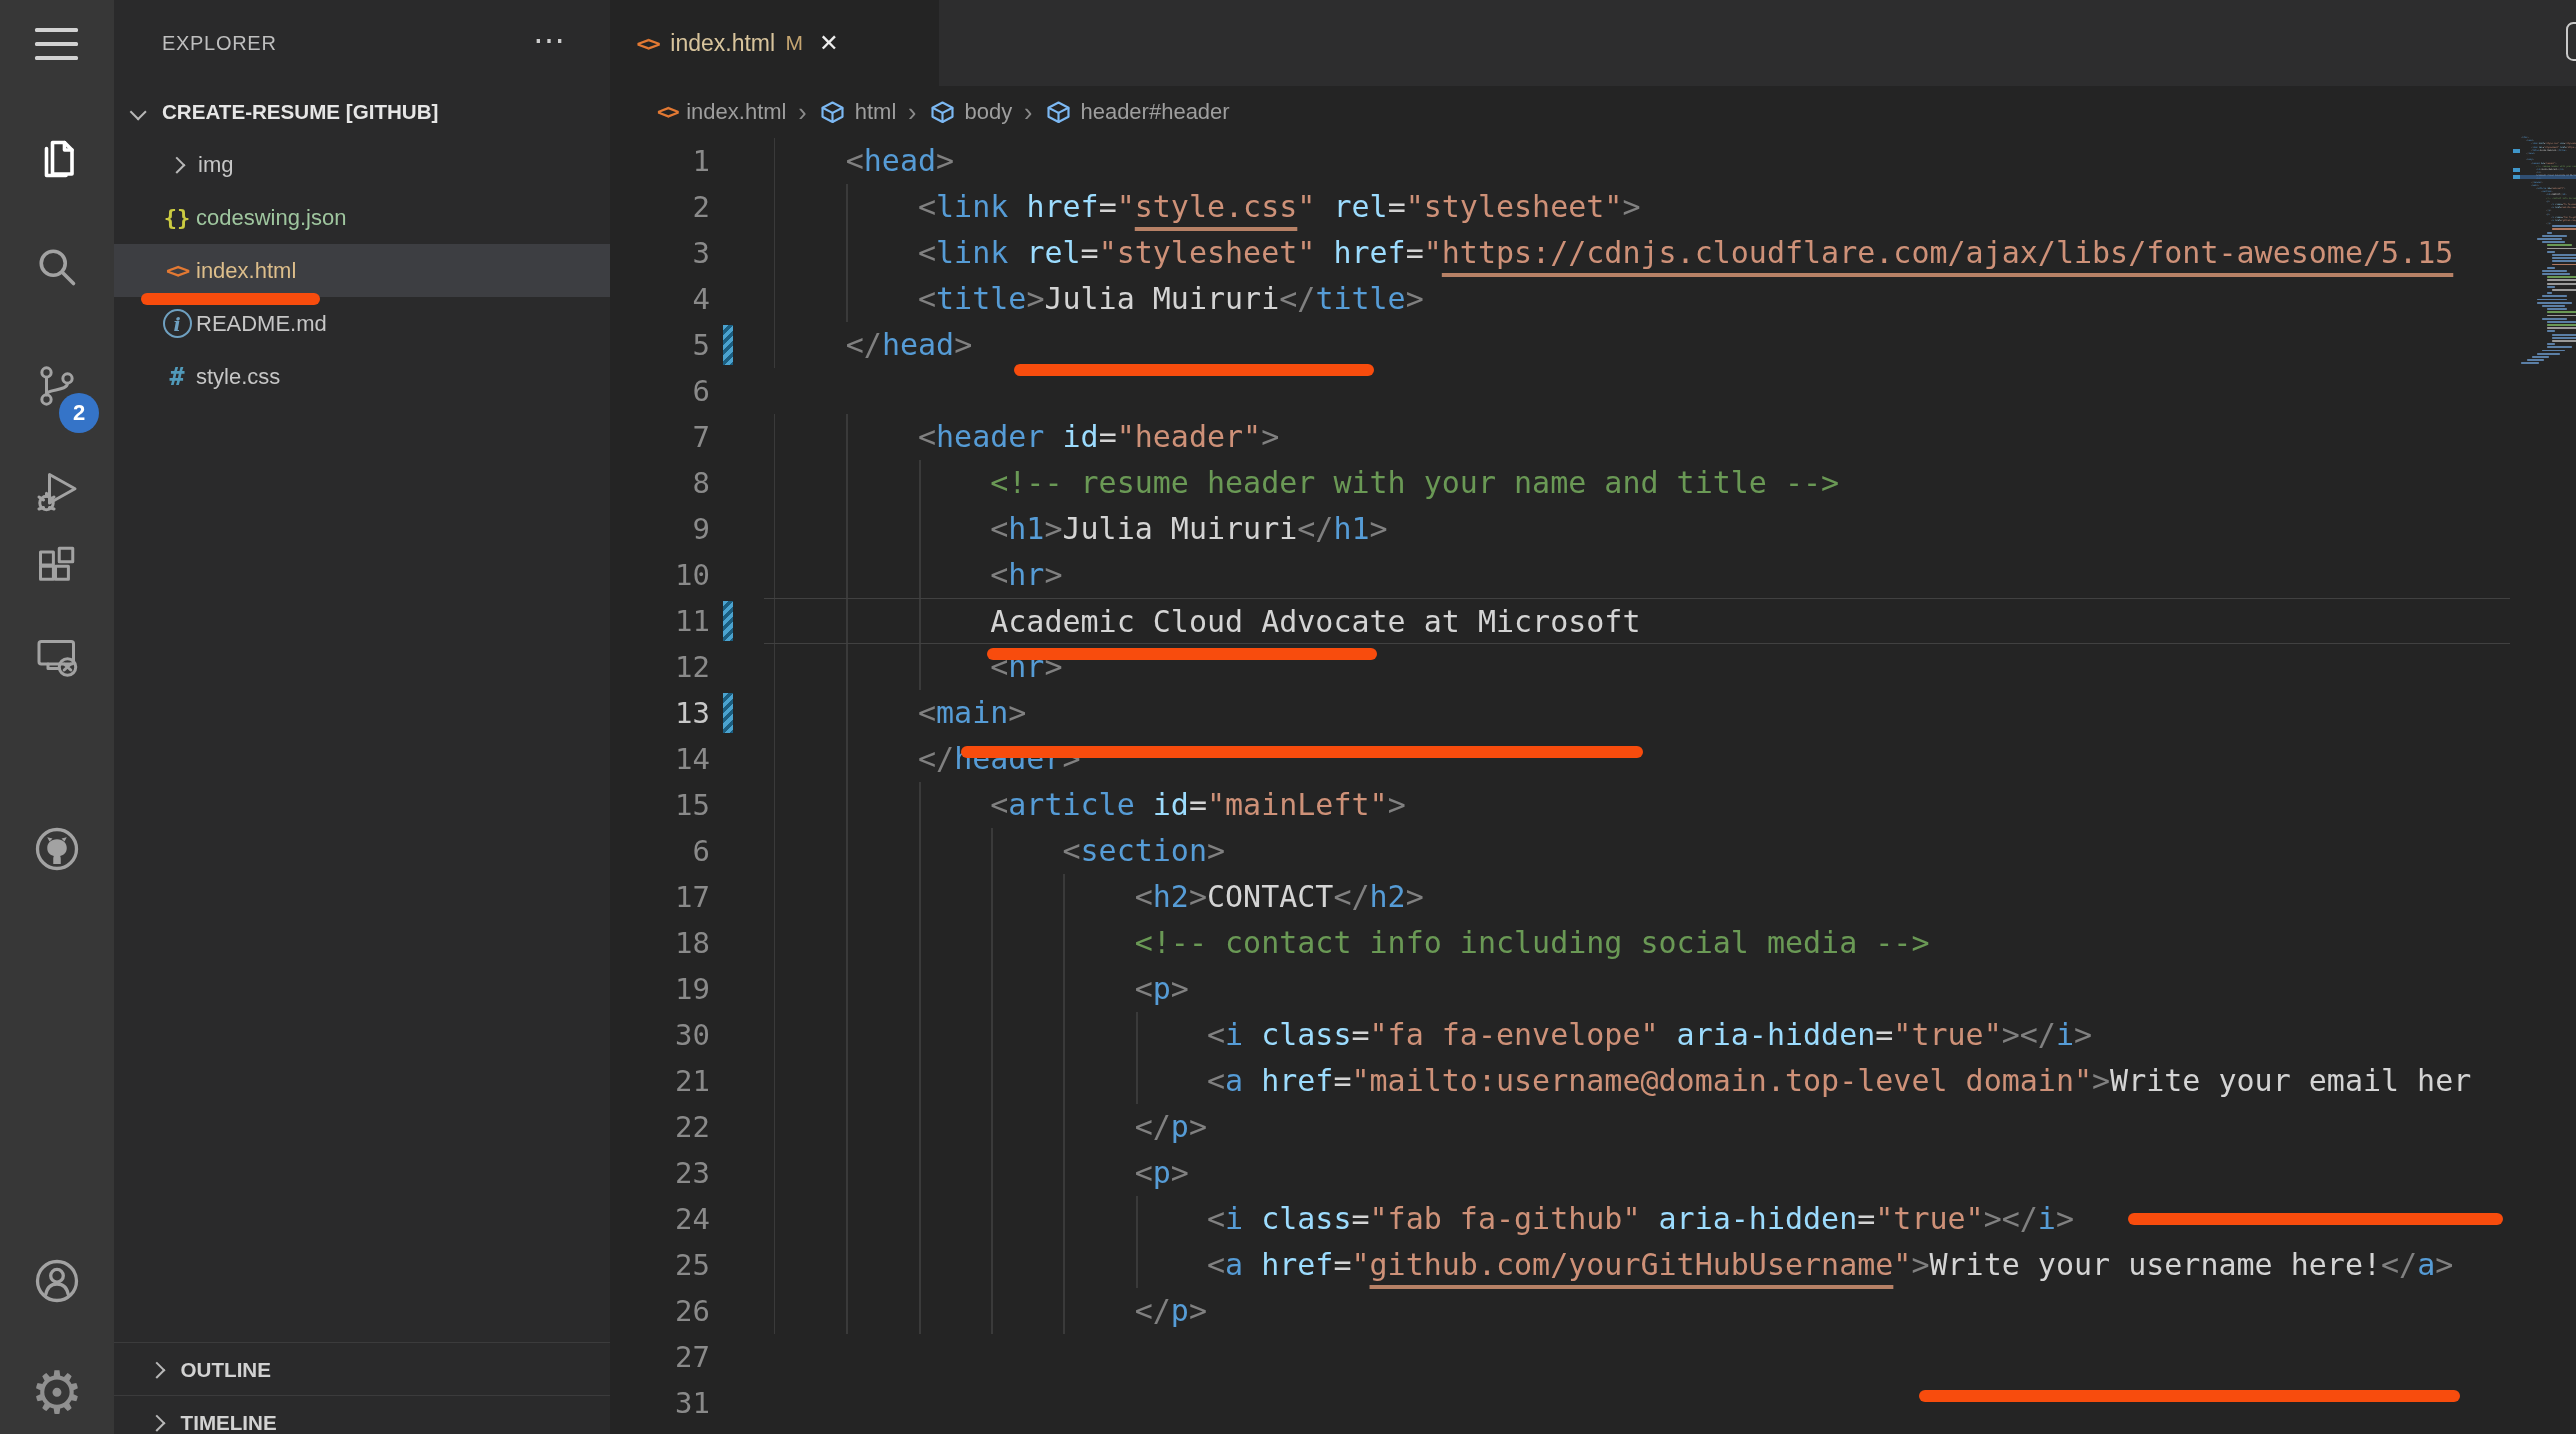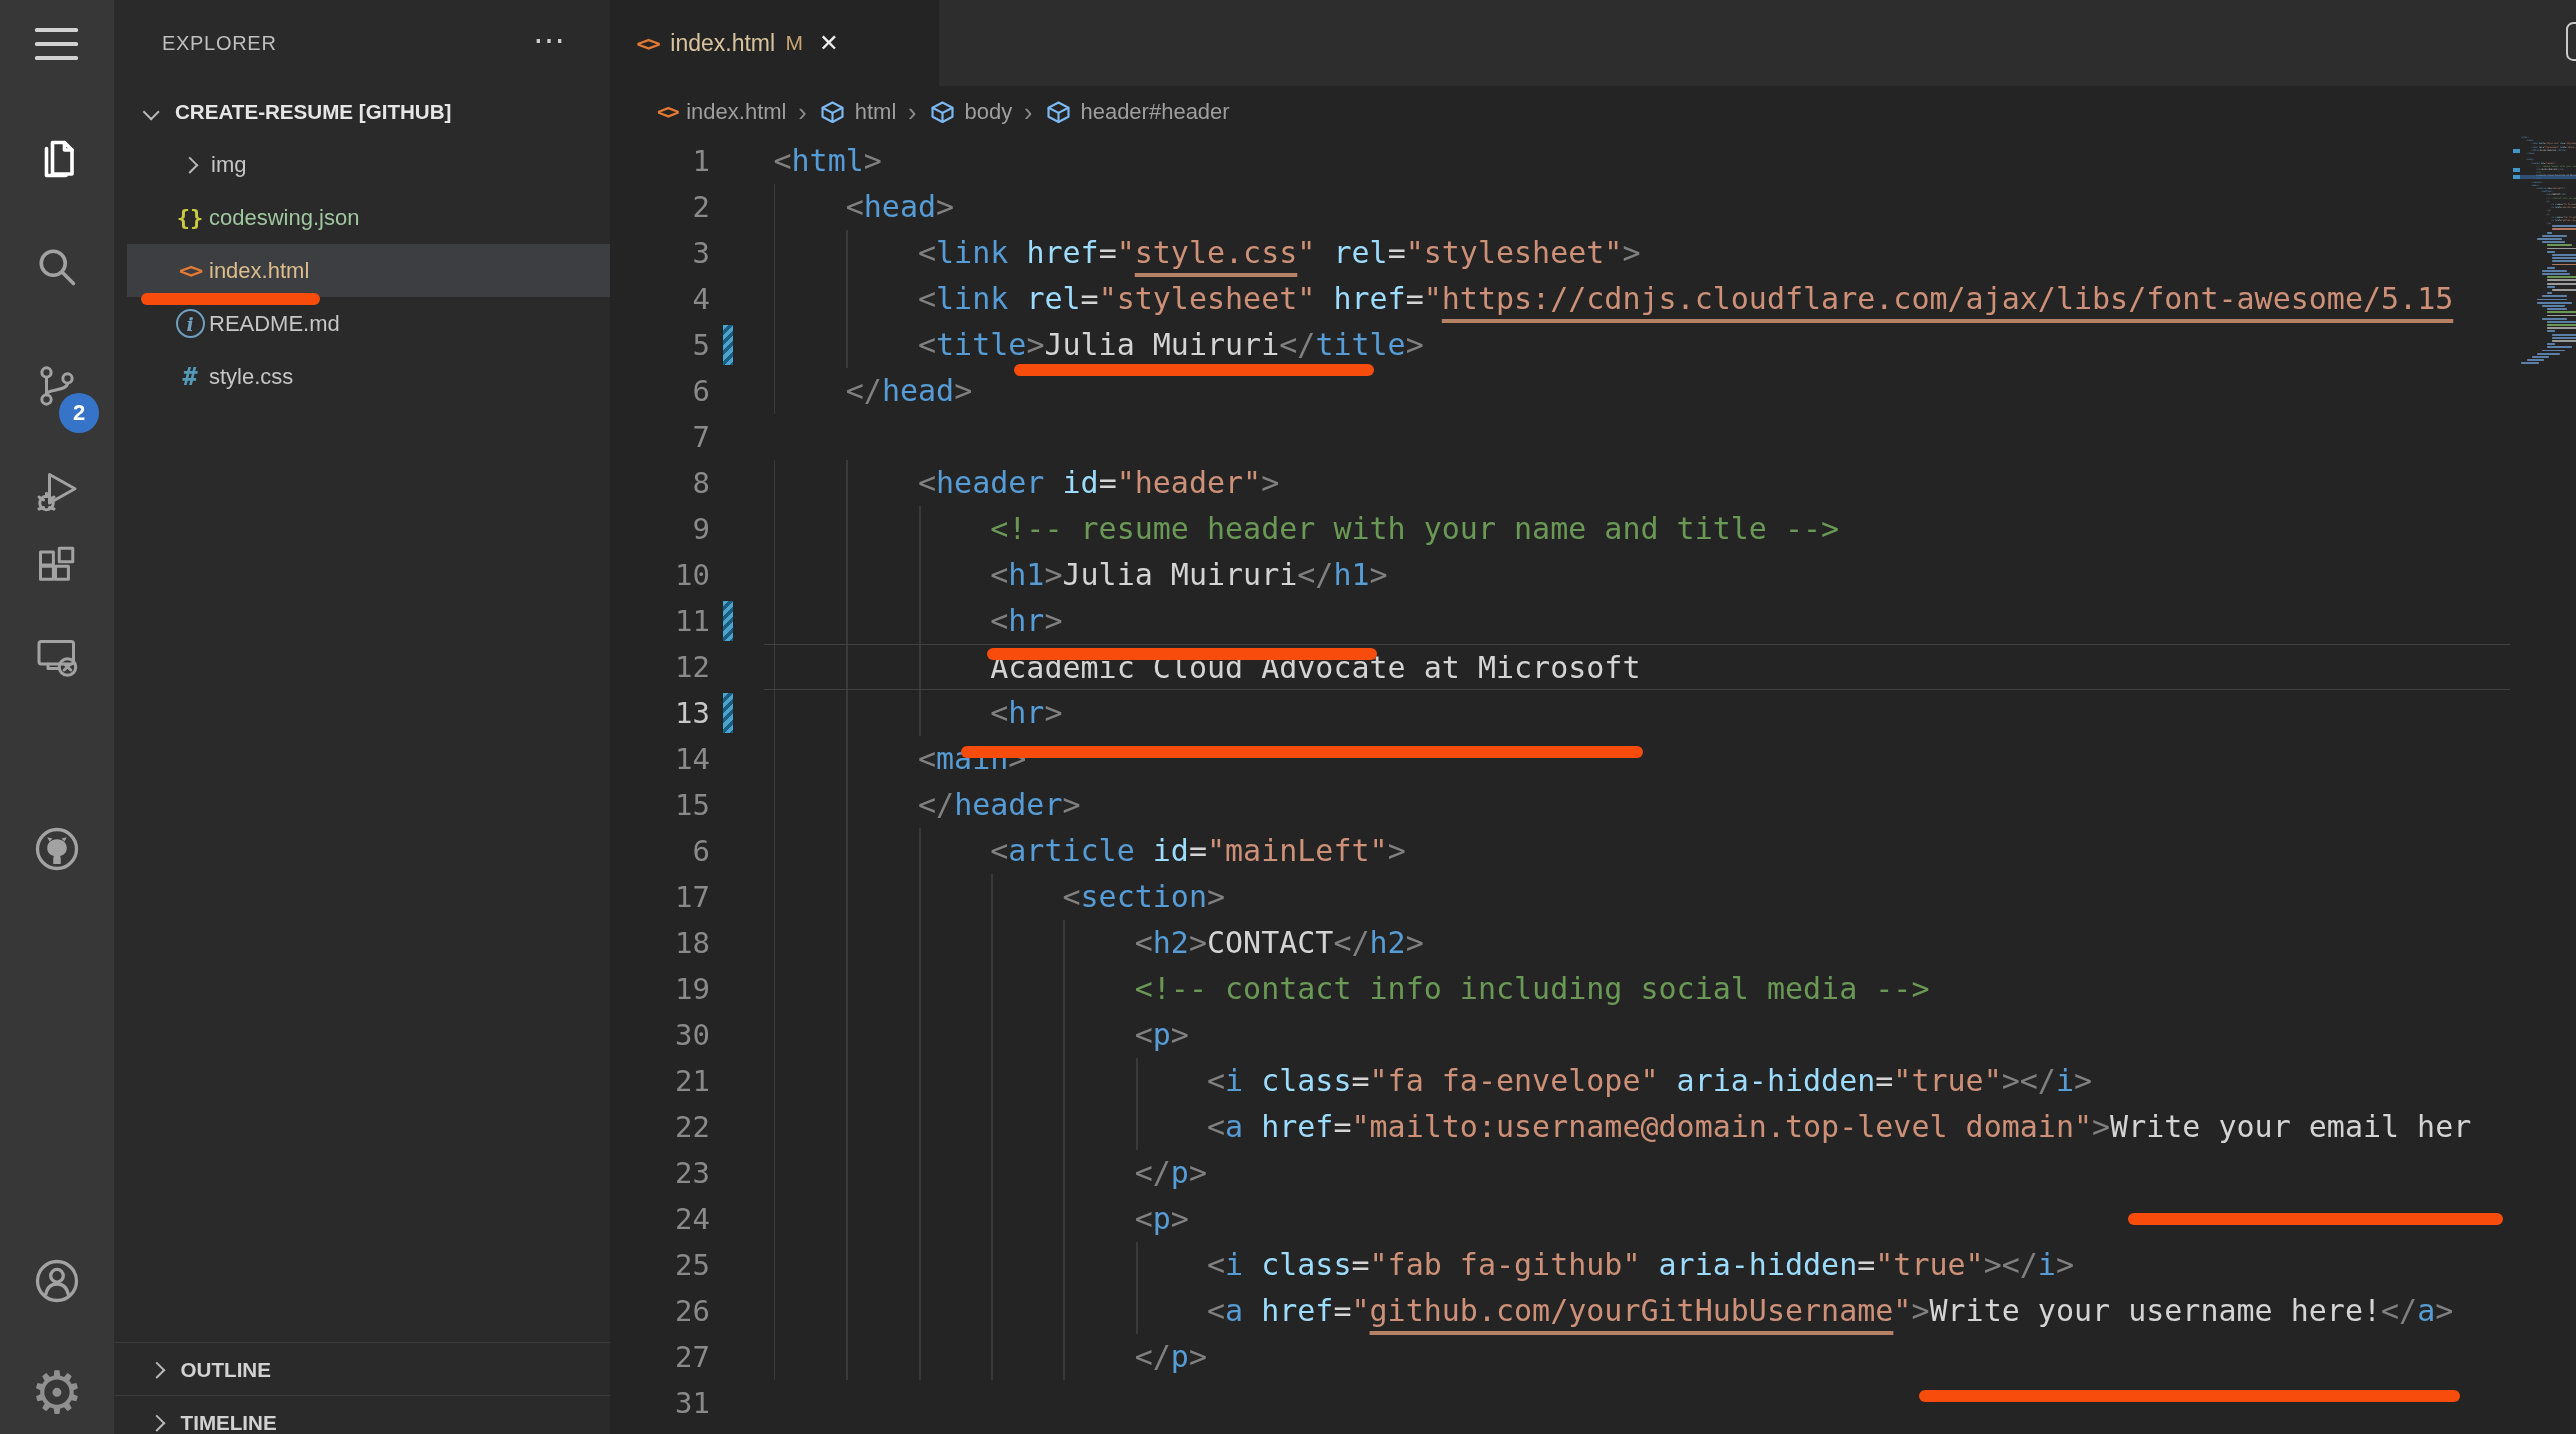--- a/index.html
+++ b/index.html
@@ -11,21 +11,21 @@
   .ab-item svg{display:block;}
   .ab-badge{position:absolute;left:59px;top:48px;width:40px;height:40px;border-radius:50%;background:#3574c8;color:#fff;font-size:22px;font-weight:bold;display:flex;align-items:center;justify-content:center;}
   #hamburger{position:absolute;left:35px;top:28px;width:43px;}
   #hamburger div{height:3.7px;background:#d2d2d2;margin-bottom:10.3px;border-radius:1.5px;}
   .gear-glyph{font-family:"DejaVu Sans",sans-serif;font-size:59px;color:#909090;line-height:1;}
   
   #sidebar{position:absolute;left:114px;top:0;width:496px;height:1435px;background:#2a2a2b;border-right:0.7px solid #1d1d1d;}
   #sb-header{position:absolute;left:0;top:0;width:100%;height:85px;}
   #sb-title{position:absolute;left:48px;top:32px;font-size:20px;color:#bfbfbf;letter-spacing:0.7px;}
   #sb-actions{position:absolute;left:419px;top:20.6px;font-size:32px;color:#cdcdcd;}
-  .tree-row{position:absolute;left:13px;width:496px;height:53px;display:flex;align-items:center;color:#c6c6c6;font-size:22px;}
+  .tree-row{position:absolute;left:0;width:496px;height:53px;display:flex;align-items:center;color:#c6c6c6;font-size:22px;}
   .tree-row.selected{background:#3d3e42;}
   .tree-label{white-space:nowrap;}
   .tree-label.bold{font-weight:bold;color:#e6e6e6;font-size:20.6px;}
   .tree-label.green{color:#9fc69f;}
   .tree-label.orange{color:#ddbe8b;}
   .tree-badge{position:absolute;left:542px;font-size:22px;}
   .tree-badge.green{color:#9fc69f;}
   .tree-badge.orange{color:#ddbe8b;}
   .chev{display:inline-block;width:10.3px;height:10.3px;border-right:2.2px solid #b8b8b8;border-bottom:2.2px solid #b8b8b8;}
   .chev.right{transform:rotate(-45deg);}
@@ -265,21 +265,20 @@
           <div class="gn">21</div>
           <div class="gn">22</div>
           <div class="gn">23</div>
           <div class="gn">24</div>
           <div class="gn">25</div>
           <div class="gn">26</div>
           <div class="gn">27</div>
           <div class="gn">31</div>
         </div>
       <div id="codepane">
-          <div class="cl"><span class="tk-w"></span><span class="tk-p">&lt;</span><span class="tk-t">html</span><span class="tk-p">&gt;</span></div>
           <div class="cl"><span class="guide" style="left: 9.5px;"></span><span class="tk-w">    </span><span class="tk-p">&lt;</span><span class="tk-t">head</span><span class="tk-p">&gt;</span></div>
           <div class="cl"><span class="guide" style="left: 9.5px;"></span><span class="guide" style="left: 82px;"></span><span class="tk-w">        </span><span class="tk-p">&lt;</span><span class="tk-t">link</span><span class="tk-w"> </span><span class="tk-a">href</span><span class="tk-w">=</span><span class="tk-s">"</span><span class="tk-u">style.css</span><span class="tk-s">"</span><span class="tk-w"> </span><span class="tk-a">rel</span><span class="tk-w">=</span><span class="tk-s">"stylesheet"</span><span class="tk-p">&gt;</span></div>
           <div class="cl"><span class="guide" style="left: 9.5px;"></span><span class="guide" style="left: 82px;"></span><span class="tk-w">        </span><span class="tk-p">&lt;</span><span class="tk-t">link</span><span class="tk-w"> </span><span class="tk-a">rel</span><span class="tk-w">=</span><span class="tk-s">"stylesheet"</span><span class="tk-w"> </span><span class="tk-a">href</span><span class="tk-w">=</span><span class="tk-s">"</span><span class="tk-u">https://cdnjs.cloudflare.com/ajax/libs/font-awesome/5.15</span></div>
           <div class="cl"><span class="guide" style="left: 9.5px;"></span><span class="guide" style="left: 82px;"></span><span class="tk-w">        </span><span class="tk-p">&lt;</span><span class="tk-t">title</span><span class="tk-p">&gt;</span><span class="tk-x">Julia Muiruri</span><span class="tk-p">&lt;/</span><span class="tk-t">title</span><span class="tk-p">&gt;</span></div>
           <div class="cl"><span class="guide" style="left: 9.5px;"></span><span class="tk-w">    </span><span class="tk-p">&lt;/</span><span class="tk-t">head</span><span class="tk-p">&gt;</span></div>
           <div class="cl"><span class="tk-w"></span></div>
           <div class="cl"><span class="guide" style="left: 9.5px;"></span><span class="guide" style="left: 82px;"></span><span class="tk-w">        </span><span class="tk-p">&lt;</span><span class="tk-t">header</span><span class="tk-w"> </span><span class="tk-a">id</span><span class="tk-w">=</span><span class="tk-s">"header"</span><span class="tk-p">&gt;</span></div>
           <div class="cl"><span class="guide" style="left: 9.5px;"></span><span class="guide" style="left: 82px;"></span><span class="guide" style="left: 155px;"></span><span class="tk-w">            </span><span class="tk-c">&lt;!-- resume header with your name and title --&gt;</span></div>
           <div class="cl"><span class="guide" style="left: 9.5px;"></span><span class="guide" style="left: 82px;"></span><span class="guide" style="left: 155px;"></span><span class="tk-w">            </span><span class="tk-p">&lt;</span><span class="tk-t">h1</span><span class="tk-p">&gt;</span><span class="tk-x">Julia Muiruri</span><span class="tk-p">&lt;/</span><span class="tk-t">h1</span><span class="tk-p">&gt;</span></div>
           <div class="cl"><span class="guide" style="left: 9.5px;"></span><span class="guide" style="left: 82px;"></span><span class="guide" style="left: 155px;"></span><span class="tk-w">            </span><span class="tk-p">&lt;</span><span class="tk-t">hr</span><span class="tk-p">&gt;</span></div>

